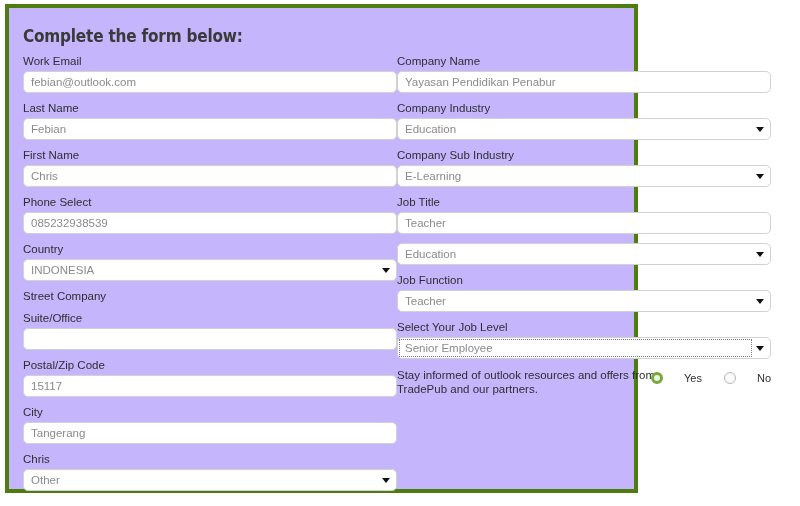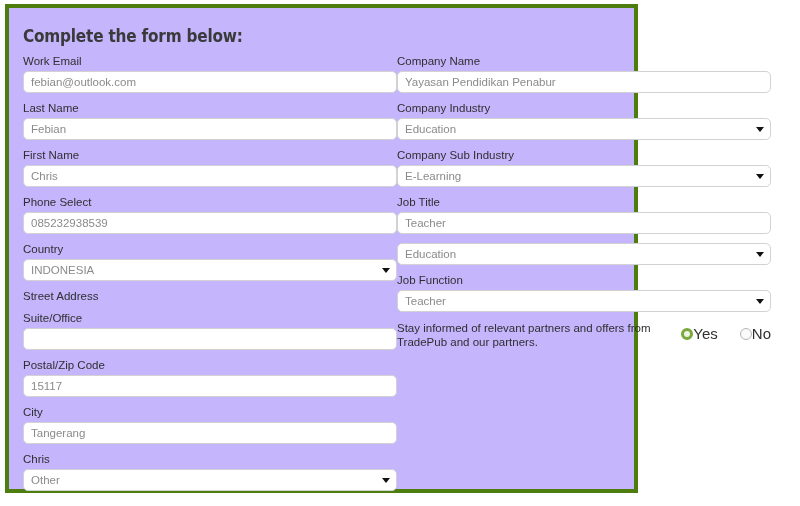--- a/index.html
+++ b/index.html
@@ -160,23 +160,23 @@
     background: #fbfbfb;
     border: 1px solid #b6b6b6;
     position: relative;
   }
   .radio-dot.checked {
     border: 3px solid #7aa83c;
     background: #eef3e4;
   }
 
   .radio-label {
-    font-size: 15px;
+    font-size: 11px;
     color: #2f2f2f;
-    margin-left: 0;
+    margin-left: 21px;
   }
 </style>
 </head>
 <body>
 
 <div class="page">
   <div class="panel">
 
     <div class="form-title">Complete the form below:</div>
 
@@ -207,21 +207,21 @@
             </div>
           </div>
           <div class="field">
             <span class="field-label">Country</span>
             <div class="control wide-left select">
               <div class="control-text">INDONESIA</div>
               <span class="select-arrow"></span>
             </div>
           </div>
           <div class="field">
-            <span class="field-label">Street Address</span>
+            <span class="field-label">Street Company</span>
           </div>
           <div class="field">
             <span class="field-label">Suite/Office</span>
             <div class="control wide-left">
               <div class="control-text"></div>
             </div>
           </div>
           <div class="field">
             <span class="field-label">Postal/Zip Code</span>
             <div class="control wide-left">
@@ -275,22 +275,30 @@
               <span class="select-arrow"></span>
             </div>
           </div>
           <div class="field">
             <span class="field-label">Job Function</span>
             <div class="control wide-right select">
               <div class="control-text">Teacher</div>
               <span class="select-arrow"></span>
             </div>
           </div>
+          <div class="field">
+            <span class="field-label">Select Your Job Level</span>
+            <div class="control wide-right select">
+              <div class="control-text">Senior Employee</div>
+              <div class="focus-ring"></div>
+              <span class="select-arrow"></span>
+            </div>
+          </div>
           <div class="consent-row">
-            <div class="consent-text">Stay informed of relevant partners and offers from TradePub and our partners.</div>
+            <div class="consent-text">Stay informed of outlook resources and offers from TradePub and our partners.</div>
             <div class="radio-group">
               <div class="radio-option">
                 <span class="radio-dot checked"></span>
                 <span class="radio-label">Yes</span>
               </div>
               <div class="radio-option">
                 <span class="radio-dot"></span>
                 <span class="radio-label">No</span>
               </div>
             </div>

